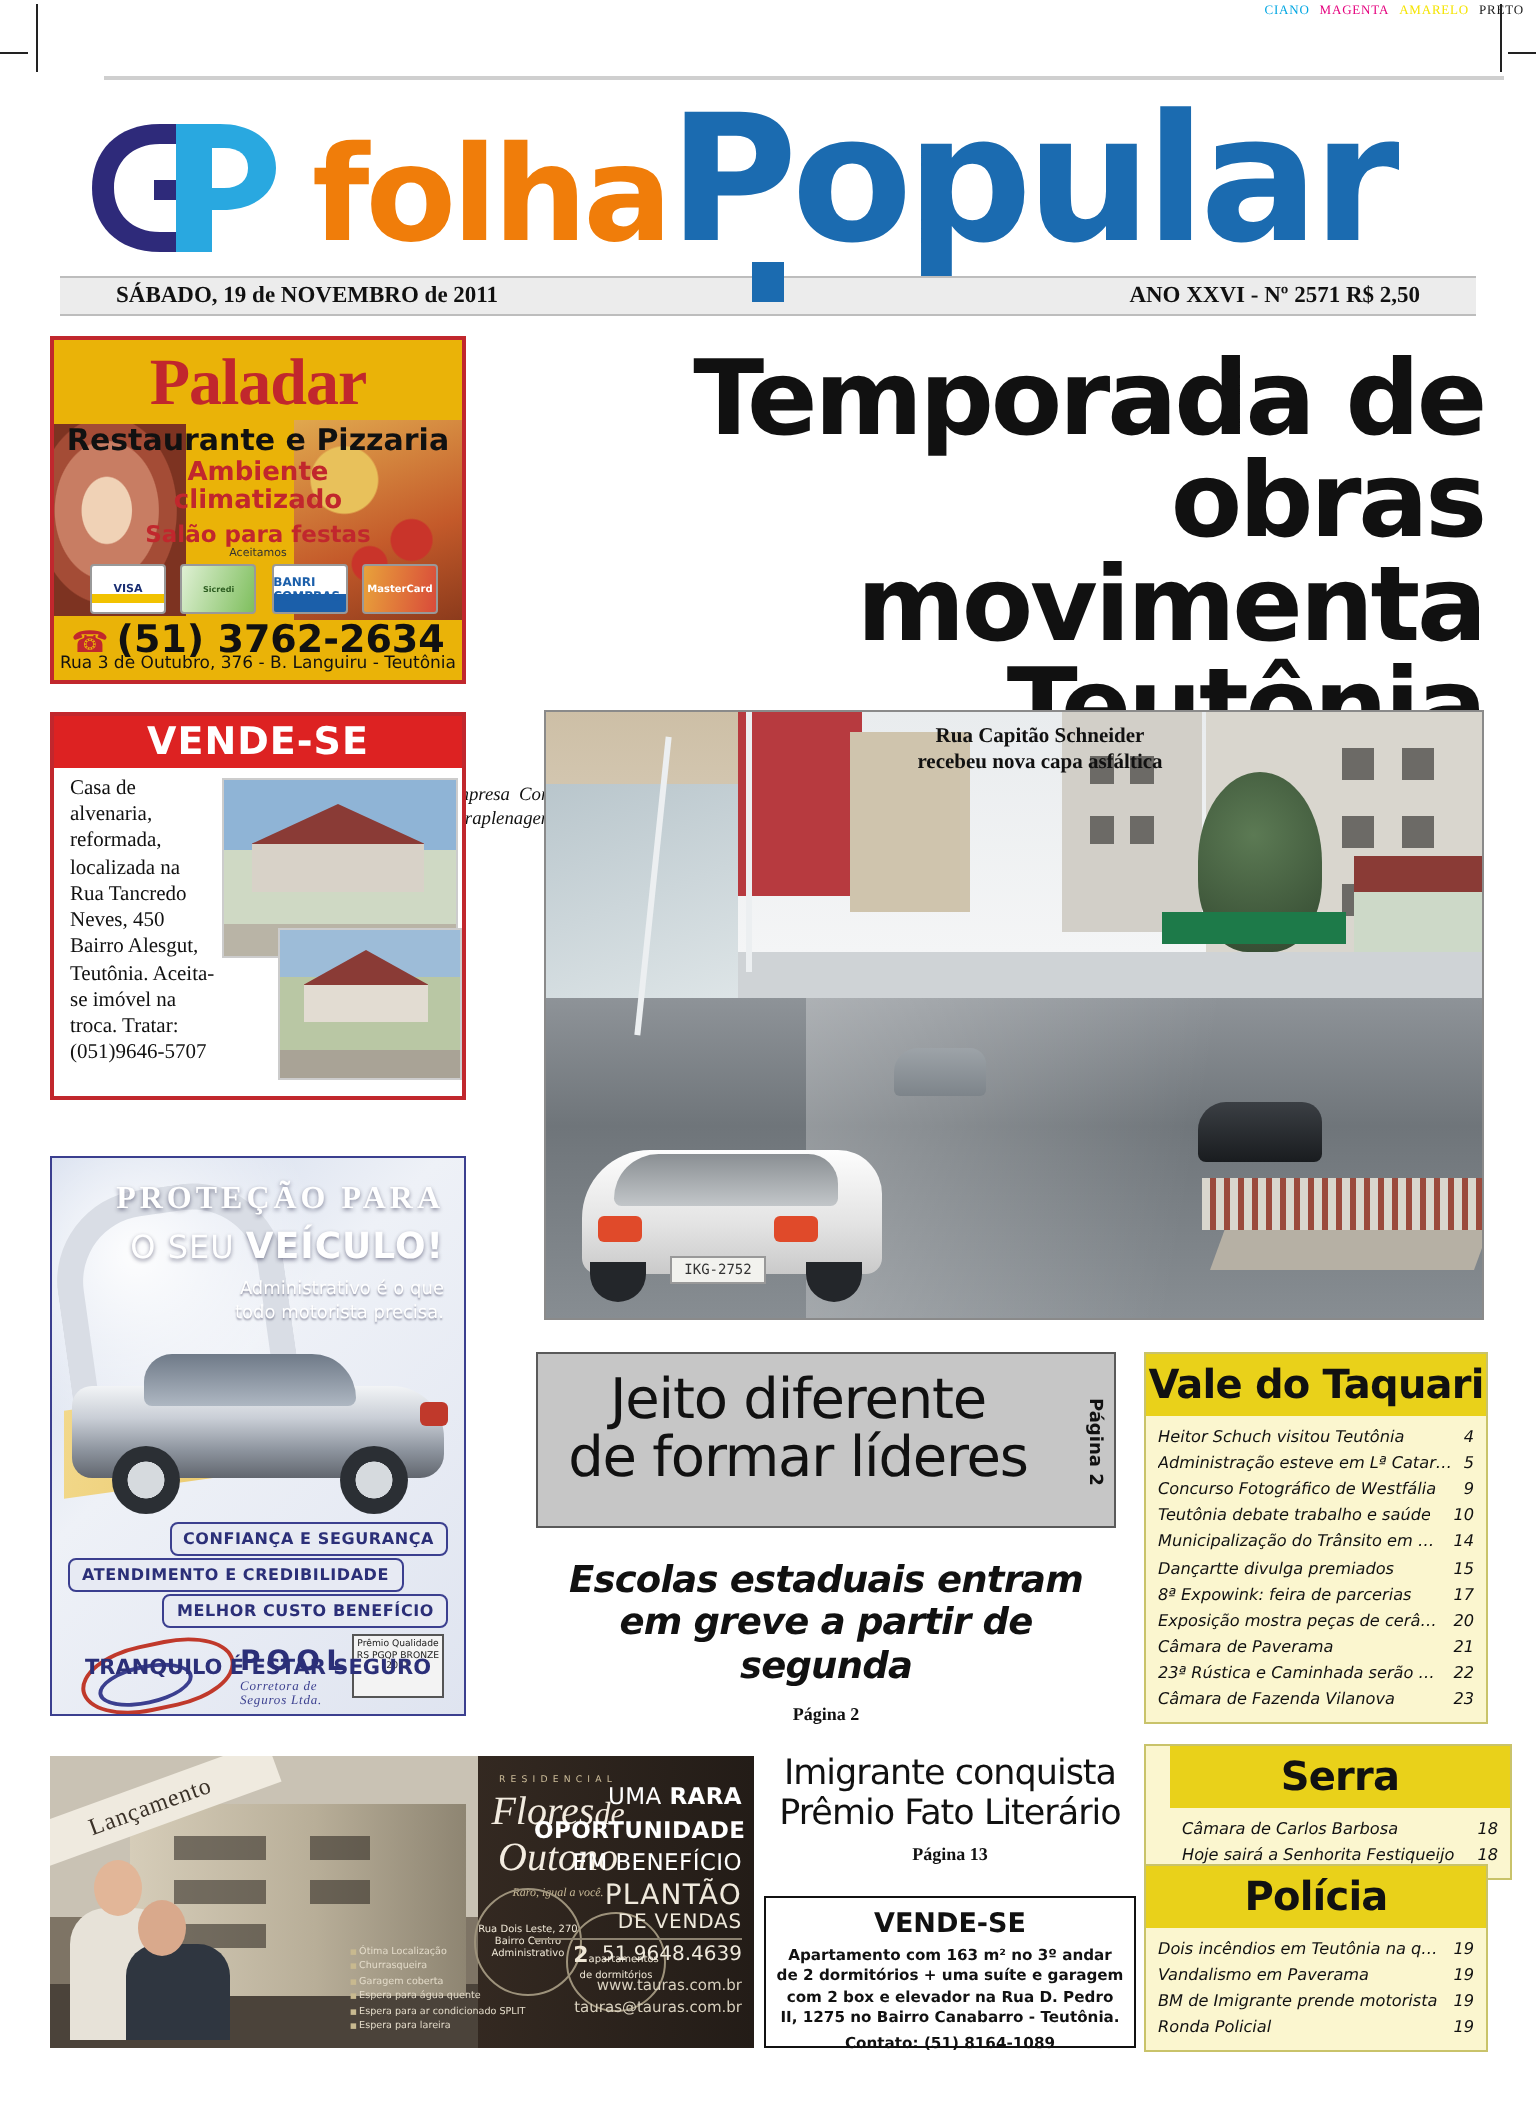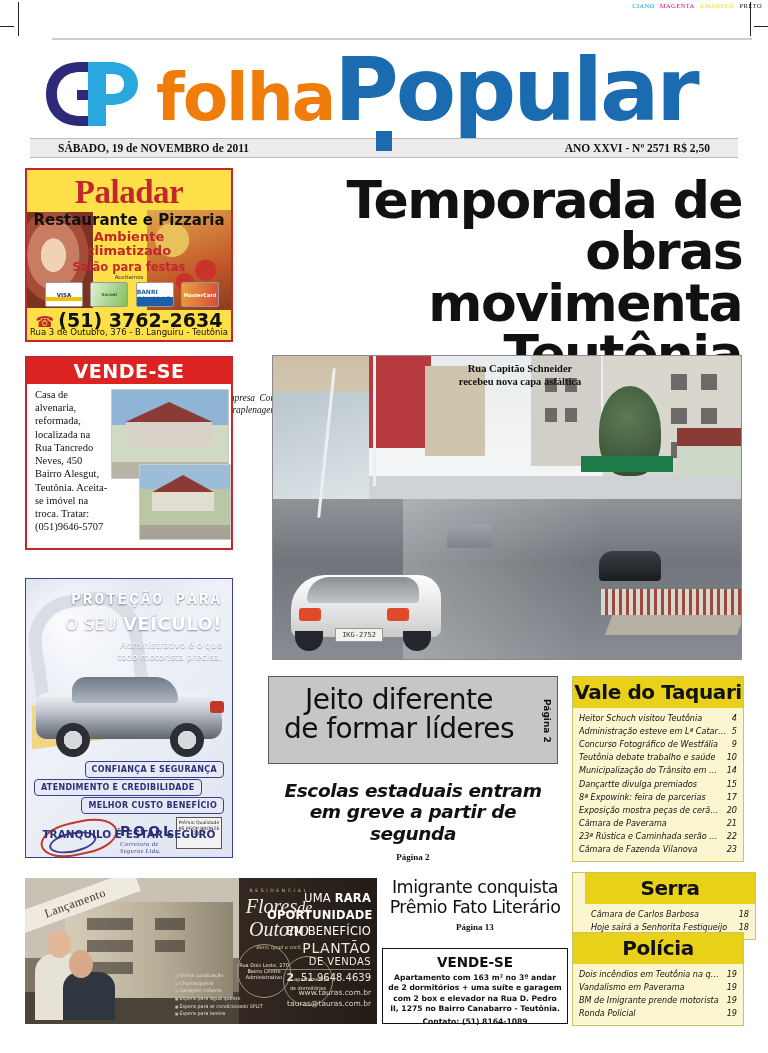--- a/index.html
+++ b/index.html
@@ -31,21 +31,21 @@
              display:flex;align-items:center;justify-content:space-between;
              padding:0 28px;box-sizing:border-box;font-size:11.5px;font-weight:bold;}
   .datestrip .blue-tab{position:absolute;left:50%;top:-8px;margin-left:-8px;
                        width:16px;height:20px;background:#1b6bb0;}
 
   
   .abs{position:absolute;box-sizing:border-box;}
 
   
   #paladar{left:25px;top:168px;width:208px;height:174px;border:2px solid #c1272d;
-           background:#fde047;overflow:hidden;}
+           background:#eab308;overflow:hidden;}
   #paladar .meat{position:absolute;left:0;top:42px;width:66px;height:96px;
         background:
           radial-gradient(ellipse at 40% 45%,#f0d2b6 0 22%,#c87d63 23% 46%,#a44c36 47% 62%,#7d3321 63% 100%),
           linear-gradient(#d8b394,#b5794f);}
   #paladar .pizza{position:absolute;right:0;top:40px;width:84px;height:100px;
         background:
           radial-gradient(circle at 30% 30%,#e8c15b 0 18%,transparent 19%),
           radial-gradient(circle at 70% 60%,#c9342a 0 12%,transparent 13%),
           radial-gradient(circle at 45% 72%,#c9342a 0 10%,transparent 11%),
           linear-gradient(160deg,#e0a84e,#c45a2a 60%,#8c3b1c);}
@@ -107,21 +107,21 @@
   #poolseg{left:25px;top:578px;width:208px;height:280px;border:1px solid #3b3f8f;
      background:linear-gradient(135deg,#cdd7ea 0%,#eef1f7 40%,#dfe4f0 100%);overflow:hidden;}
   .ps-glow{position:absolute;left:-30px;top:-20px;width:180px;height:170px;
      background:radial-gradient(circle at 40% 40%,rgba(255,255,255,.95),rgba(255,255,255,0) 62%);}
   .ps-arc{position:absolute;left:6px;top:14px;width:88px;height:130px;
      border:13px solid #d9dde5;border-bottom:none;border-radius:46px 46px 0 0;
      background:transparent;transform:rotate(-8deg);}
   .ps-yellow{position:absolute;left:6px;top:118px;width:120px;height:44px;
      background:linear-gradient(100deg,#f2d88a,#e8c463);transform:skewY(-8deg);}
   .ps-t1{position:absolute;right:10px;top:12px;text-align:right;
-     font-family:Liberation Mono, monospace;font-weight:bold;font-size:16px;color:#fff;
+     font-family:Liberation Serif, serif;font-weight:bold;font-size:16px;color:#fff;
      letter-spacing:2px;text-shadow:0 1px 2px rgba(0,0,40,.45);}
   .ps-t2{position:absolute;right:10px;top:34px;text-align:right;
      font-family:"DejaVu Sans",sans-serif;font-size:16px;color:#fff;letter-spacing:.5px;
      text-shadow:0 1px 2px rgba(0,0,40,.45);}
   .ps-t2 b{font-weight:bold;font-size:18px;}
   .ps-t3{position:absolute;right:10px;top:60px;width:124px;text-align:right;
      font-family:"DejaVu Sans",sans-serif;font-size:9px;color:#fff;line-height:1.35;
      text-shadow:0 1px 1px rgba(0,0,40,.4);}
   .ps-car{position:absolute;left:4px;top:88px;width:200px;height:92px;}
   .ps-body{position:absolute;left:6px;top:26px;width:186px;height:46px;border-radius:10px 26px 12px 10px;

